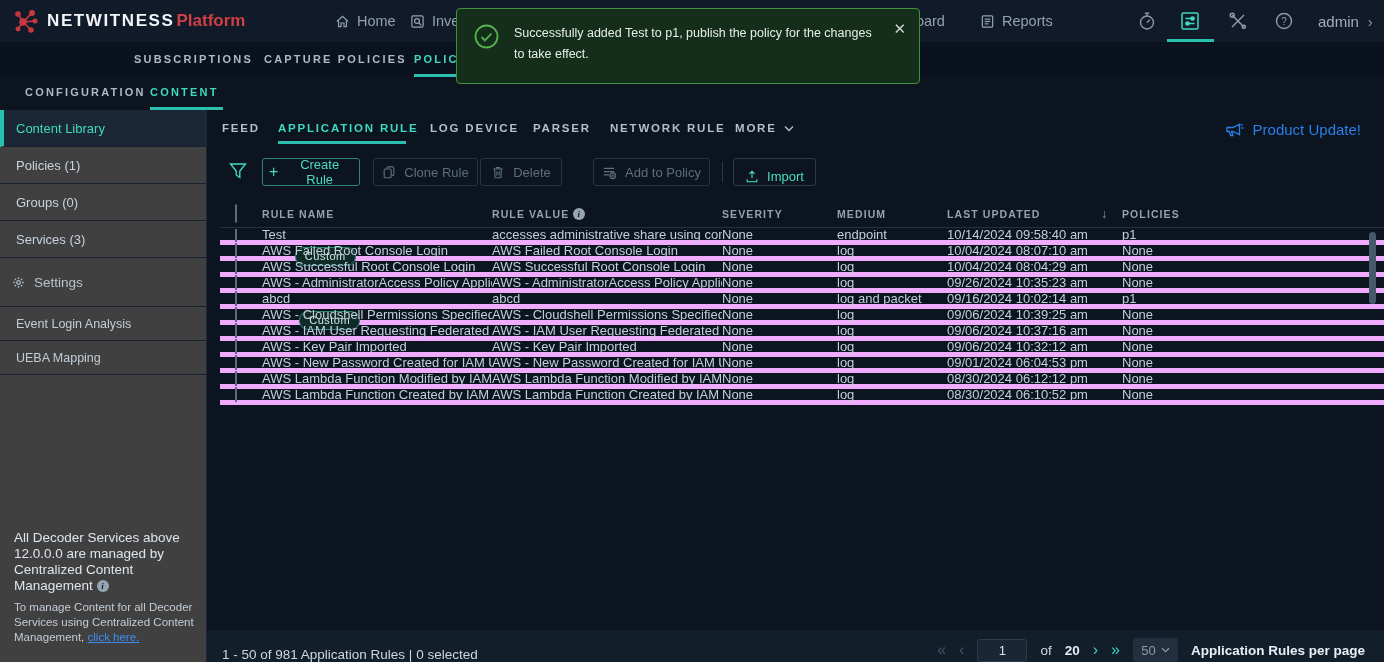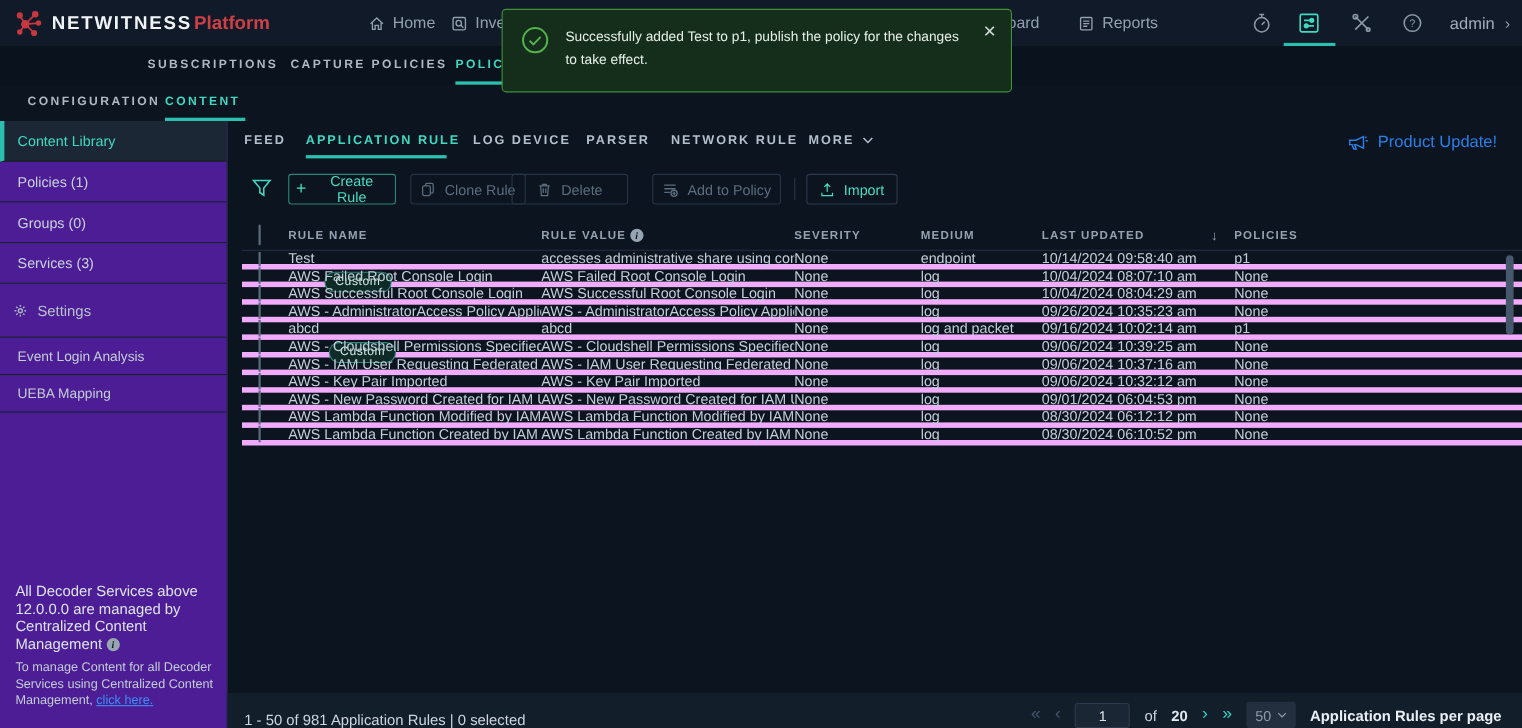--- a/index.html
+++ b/index.html
@@ -39,21 +39,21 @@
   .nav3-item.active .u { position:absolute; left:0; right:-4px; bottom:0; height:3px; background:#2bbfae; }
 
   
   .toast { position:absolute; left:456px; top:8px; width:464px; min-height:76px; z-index:60;
     background:#142e1b; border:1px solid #42903a; border-radius:4px;
     display:flex; gap:14px; padding:14px 40px 12px 16px; }
   .toast-msg { color:#e6efe7; font-size:12.5px; line-height:1.7; max-width:372px; }
   .toast-close { position:absolute; right:13px; top:11px; color:#ccd6d2; font-size:15px; cursor:pointer; }
 
   
-  .sidebar { position:absolute; top:110px; left:0; width:207px; bottom:0; background:#4c1d95;
+  .sidebar { position:absolute; top:110px; left:0; width:207px; bottom:0; background:#404040;
     border-right:1px solid #1c2836; }
   .side-item { height:37px; display:flex; align-items:center; padding-left:16px;
     border-bottom:1px solid #18222f; font-size:13px; color:#c9d3dd; cursor:pointer; position:relative; }
   .side-item.active { background:#1b2735; color:#3fd9c2; border-left:4px solid #2bbfae; padding-left:12px; }
   .side-settings { height:49px; display:flex; align-items:center; gap:9px; padding-left:12px;
     border-bottom:1px solid #18222f; font-size:13.5px; color:#b7c2cd; }
   .side-sub { height:34px; display:flex; align-items:center; padding-left:16px;
     border-bottom:1px solid #18222f; font-size:12.5px; color:#c3cdd7; cursor:pointer; }
   .side-note { position:absolute; left:14px; top:420px; width:184px; }
   .note-title { font-size:13.5px; color:#dde4eb; line-height:1.18; }
@@ -71,21 +71,21 @@
   .more-chevron { display:inline-block; margin-left:7px; }
   .product-update { position:absolute; top:116px; right:23px; height:26px; display:flex; align-items:center; gap:9px;
     color:#2b7fe9; font-size:15px; cursor:pointer; }
 
   
   .funnel { position:absolute; left:228px; top:162px; color:#3fd9c2; cursor:pointer; }
   .btn { position:absolute; top:158px; height:28px; display:flex; align-items:center; justify-content:center;
     gap:8px; font-size:13px; border-radius:3px; cursor:pointer; background:transparent; }
   .btn-primary { color:#49dcc3; border:1px solid #2e8578; }
   .btn-disabled { color:#5d6d7d; border:1px solid #273445; cursor:default; }
-  .btn-import { color:#49dcc3; border:1px solid #2c3a4b; }
+  .btn-import { color:#49dcc3; border:1px solid #2c3a4b;align-items:flex-end; }
   .tool-sep { position:absolute; left:722px; top:162px; width:1px; height:20px; background:#2a3748; }
   .plus { font-size:16px; font-weight:400; margin-top:-1px; }
 
   
   .thead { position:absolute; top:200px; left:220px; right:0; height:28px; display:grid;
     grid-template-columns:42px 230px 230px 115px 110px 175px 1fr; align-items:center;
     border-bottom:1px solid #243140; }
   .th { font-size:10.5px; font-weight:700; letter-spacing:1.1px; color:#93a1b0; display:flex; align-items:center; }
   .th-upd { justify-content:space-between; padding-right:14px; }
   .sort { font-size:12px; color:#9aa8b6; font-weight:400; }
@@ -307,21 +307,21 @@
 </button>
 <button class="btn btn-disabled" style="left:373px;width:105px">
   <span>
     <svg width="14" height="15" viewBox="0 0 16 17" fill="none" stroke="currentColor" stroke-width="1.3">
       <path d="M5.5 4.5 V3.5 a1.5 1.5 0 0 1 1.5-1.5 h5 a1.5 1.5 0 0 1 1.5 1.5 v7 a1.5 1.5 0 0 1-1.5 1.5 h-1"></path>
       <rect x="2.5" y="4.5" width="8" height="10" rx="1.5"></rect>
     </svg>
   </span>
   <span>Clone Rule</span>
 </button>
-<button class="btn btn-disabled" style="left:465px;width:106px">
+<button class="btn btn-disabled" style="left:480px;width:82px">
   <span>
     <svg width="14" height="15" viewBox="0 0 16 17" fill="none" stroke="currentColor" stroke-width="1.3">
       <path d="M2.5 4.5 H13.5 M6 4.5 V3 h4 v1.5 M4 4.5 l.7 10 h6.6 l.7-10 M6.7 7 v5 M9.3 7 v5"></path>
     </svg>
   </span>
   <span>Delete</span>
 </button>
 <button class="btn btn-disabled" style="left:593px;width:117px">
   <span>
     <svg width="15" height="15" viewBox="0 0 16 16" fill="none" stroke="currentColor" stroke-width="1.3">

